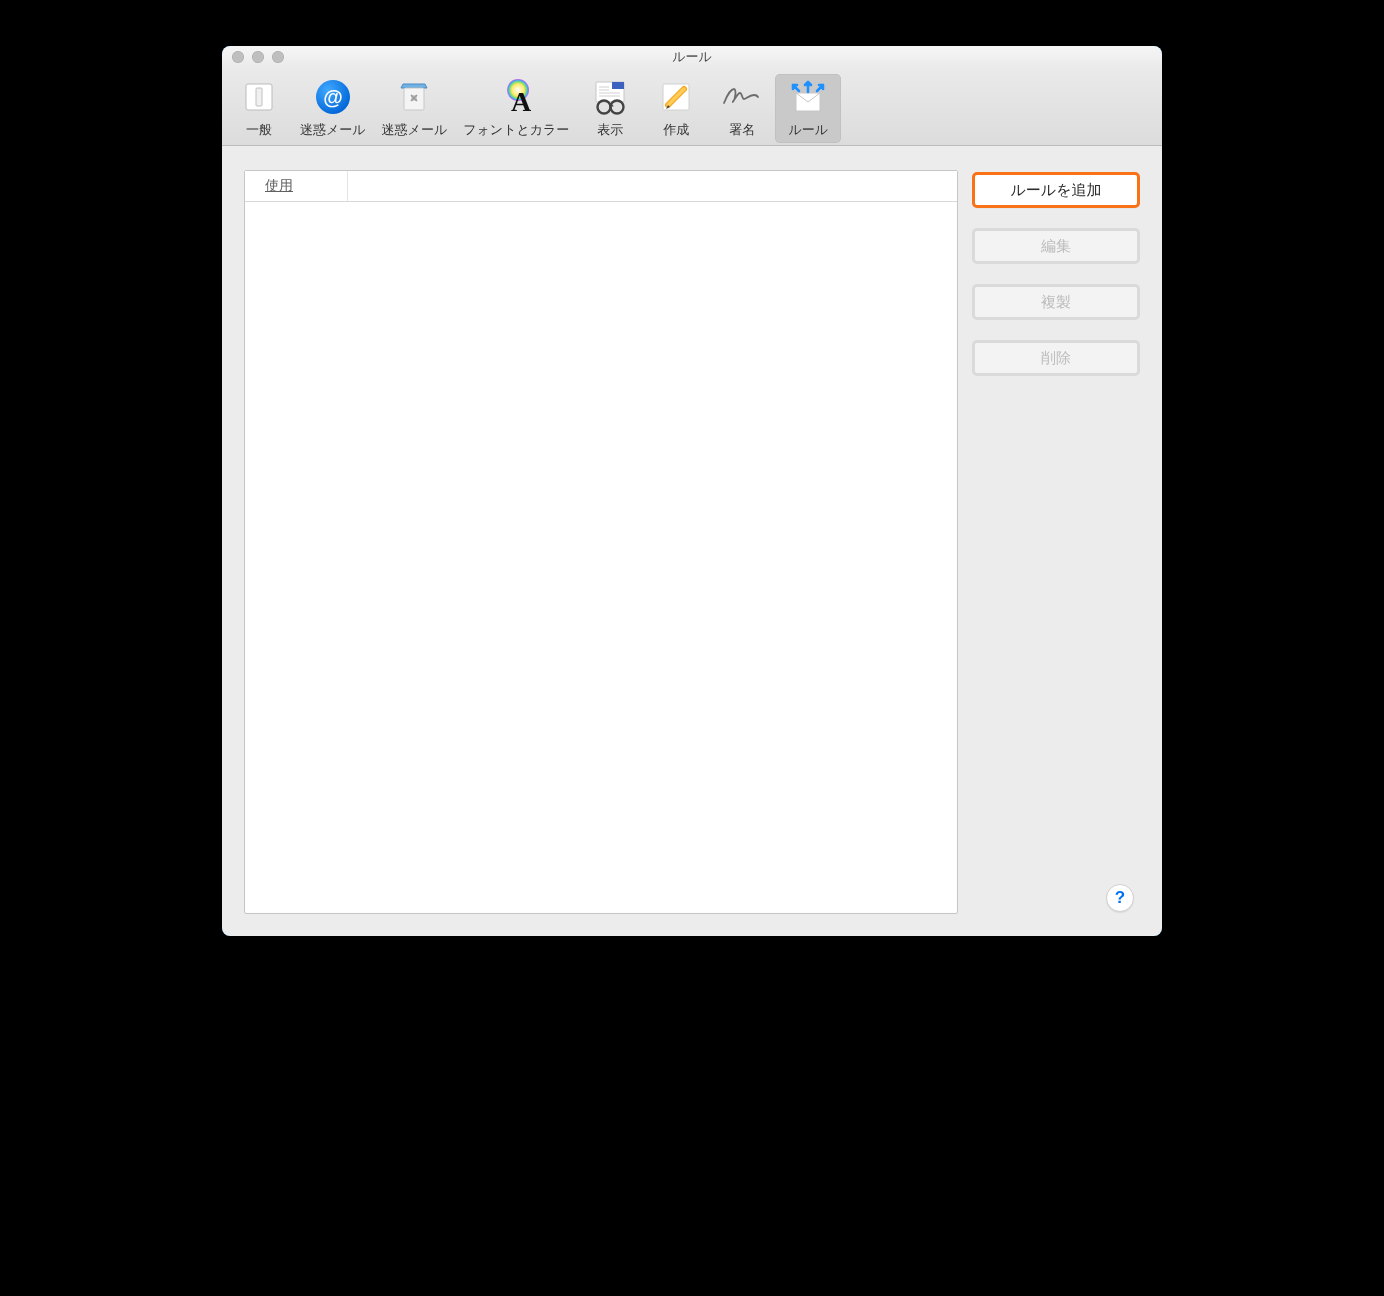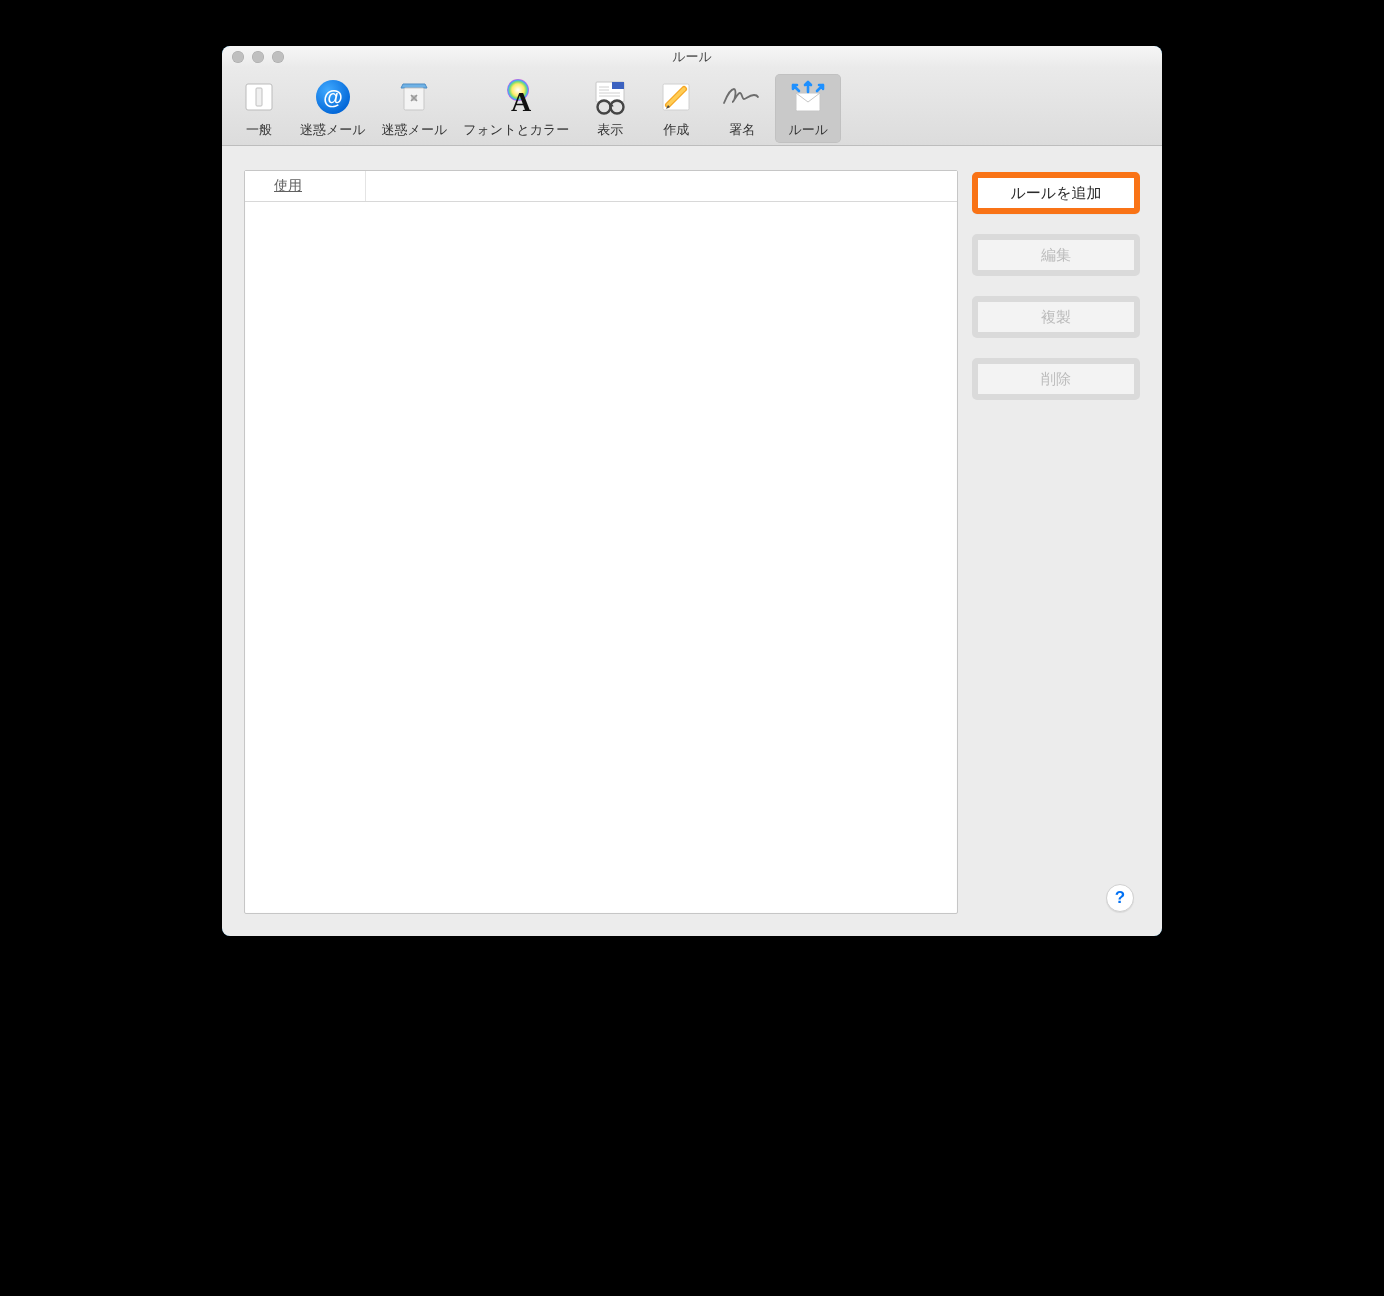--- a/index.html
+++ b/index.html
@@ -65,38 +65,38 @@
     display:flex;flex-direction:column;
   }
   .thead{
     display:flex;
     height:30px;
     border-bottom:1px solid #d8d8d8;
     background:#fff;
   }
   .th{
     display:flex;align-items:center;
-    padding:0 29px;
+    padding:0 20px;
     color:#616161;font-size:14px;
     border-right:1px solid #e4e4e4;
     text-decoration:underline;
   }
   .th.use{width:62px;}
   .th.desc{flex:1;border-right:none;}
   .tbody{flex:1;}
   
   .sidebtns{
     width:168px;
     display:flex;flex-direction:column;gap:20px;
     padding-top:2px;
   }
   .btn{
     height:30px;
     background:#fff;
-    border:6px solid #f97316;
+    border:3px solid #f97316;
     border-radius:5px;
     font-size:15px;
     color:#2a2a2a;
     display:flex;align-items:center;justify-content:center;
     box-shadow:0 .5px 0 rgba(0,0,0,.05);
   }
   .btn.disabled{
     background:#f3f3f3;
     color:#bcbcbc;
     border-color:#dadada;

